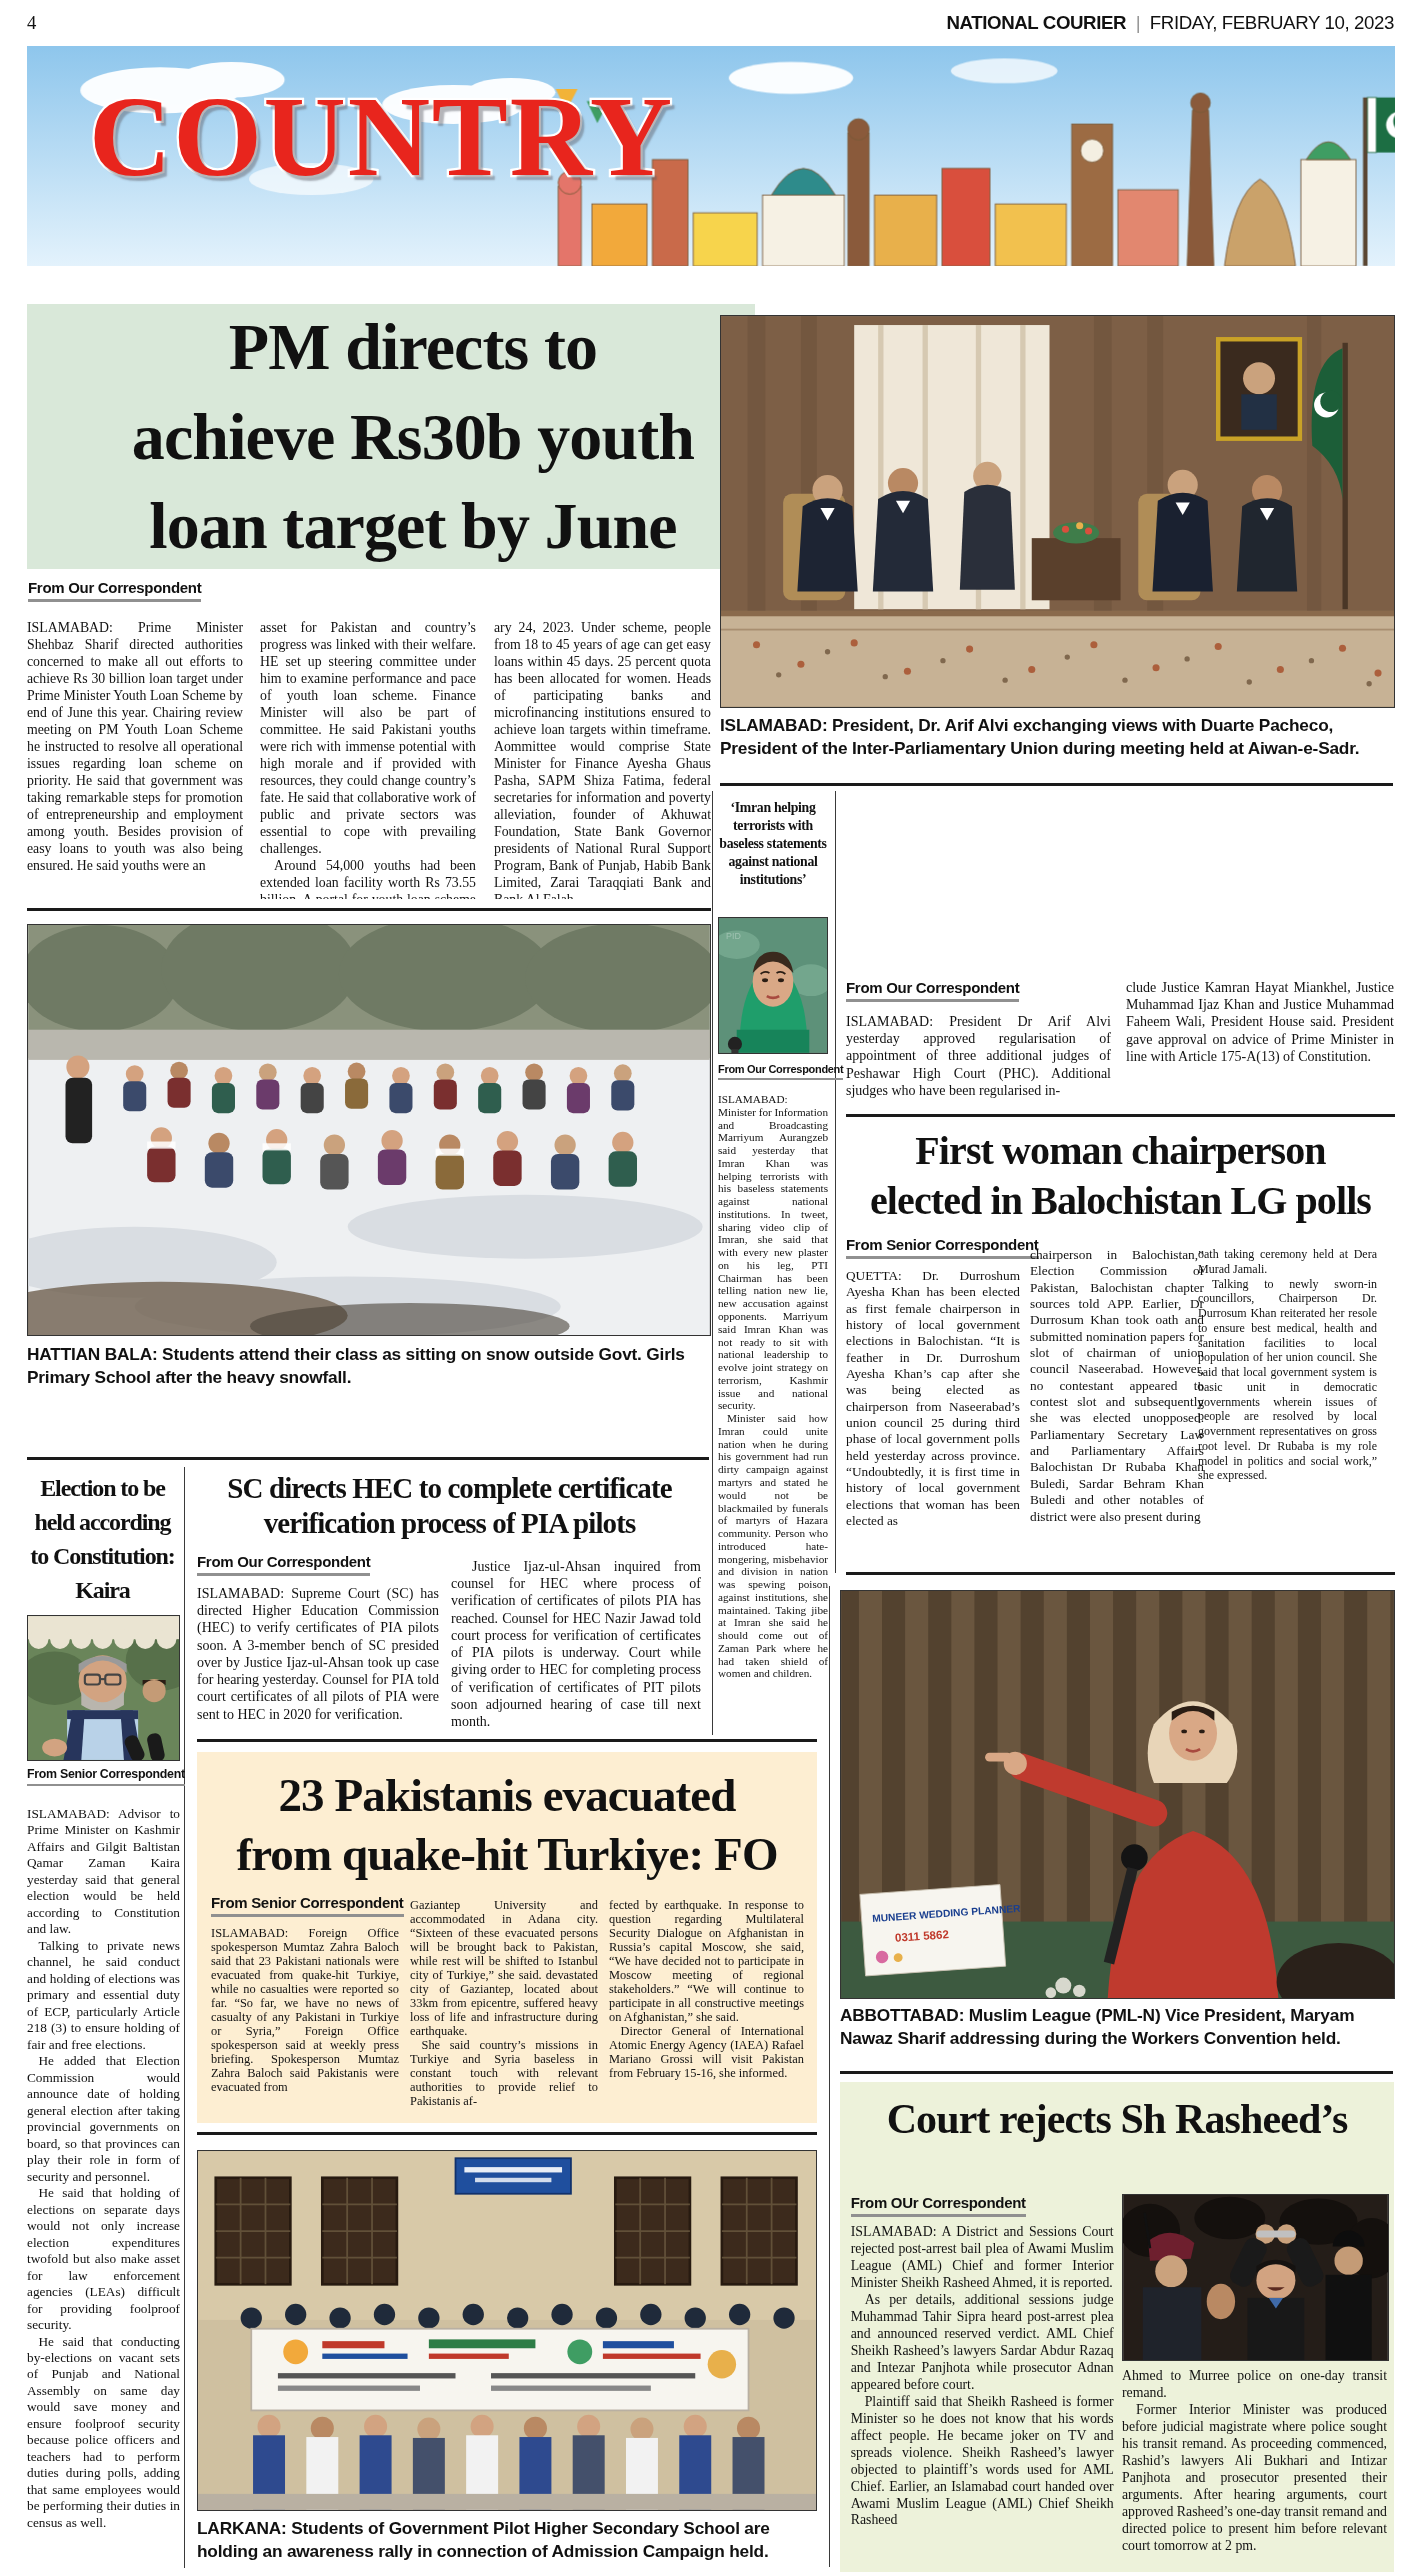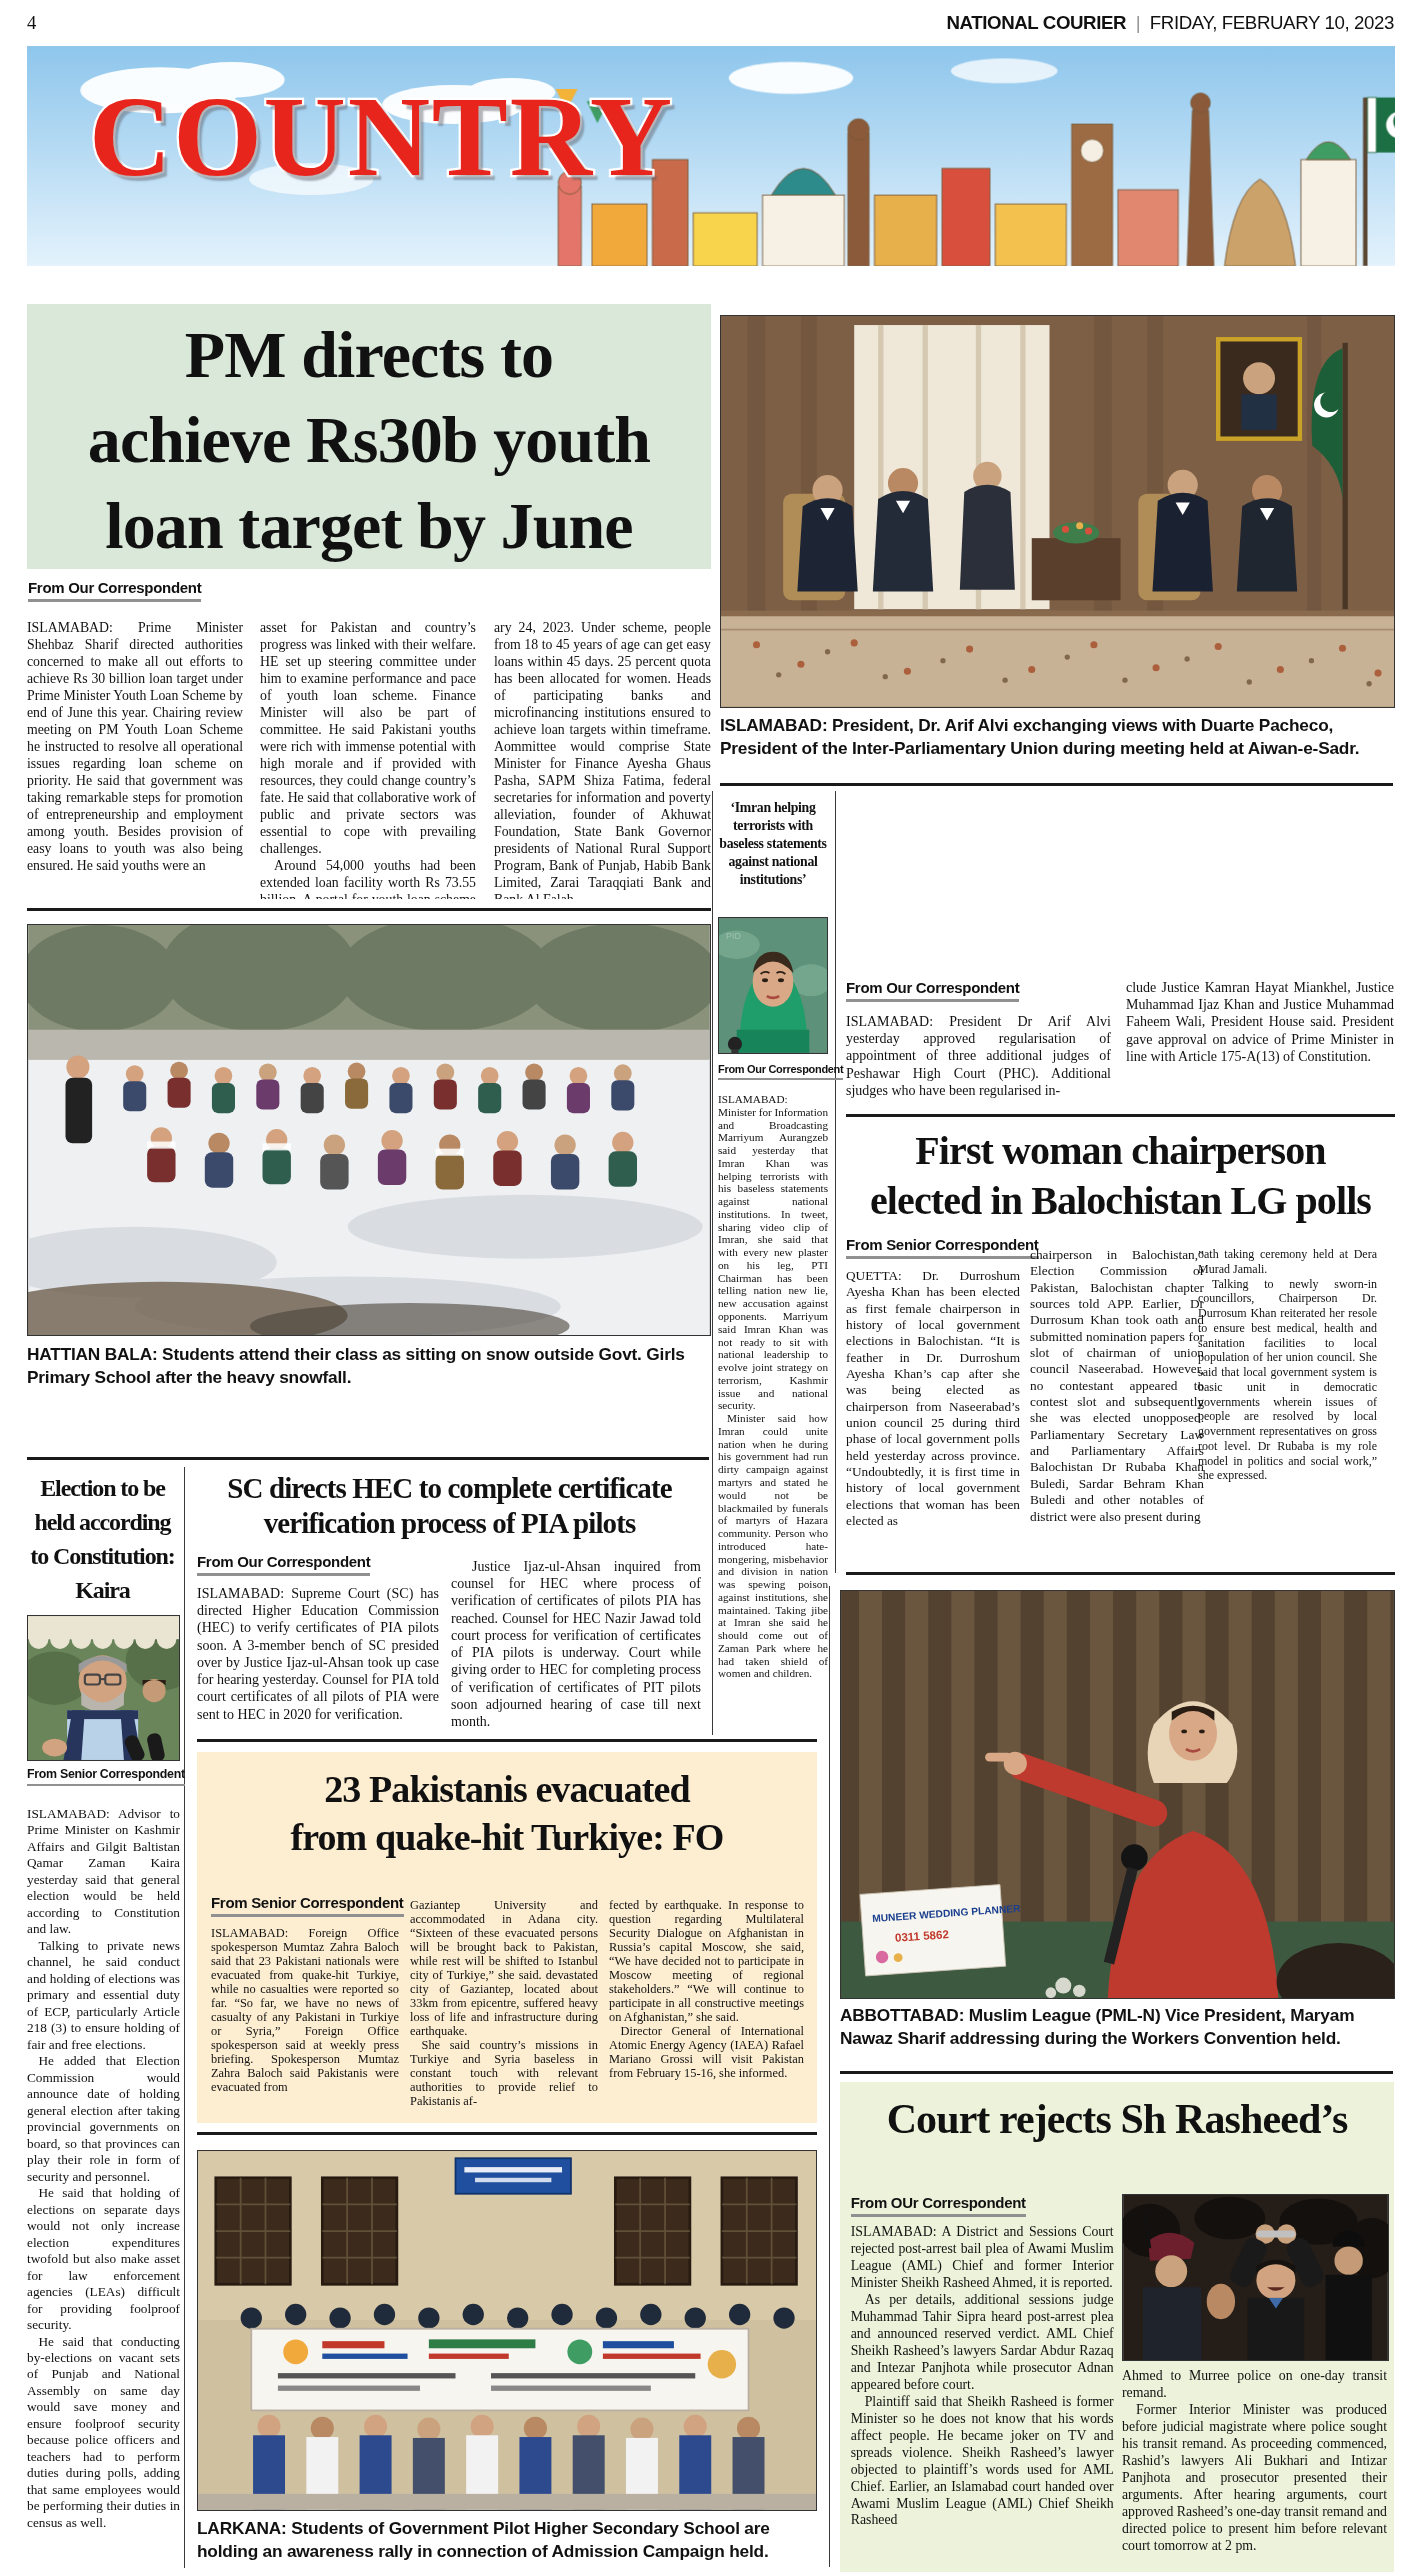--- a/index.html
+++ b/index.html
@@ -33,29 +33,29 @@
   .bodycol p.lead{text-indent:0;}
   .caption{font-family:"Liberation Sans",sans-serif;font-weight:bold;font-size:17.3px;line-height:1.32;
            letter-spacing:-0.2px;}
   .hdiv{background:#1a1a1a;height:2.7px;}
   .vrule{background:#3a3a3a;width:0.9px;}
   .photo{border:0.9px solid #333;overflow:hidden;background:#777;}
   .photo svg{display:block;}
 
   
   .pm-box{left:27px;top:304px;width:684px;height:265px;background:#d9e8d9;
-          display:flex;flex-direction:column;justify-content:flex-end;}
+          display:flex;flex-direction:column;justify-content:space-between;padding-left:44px;}
   .pm-box .hl{font-size:66px;line-height:1.3;}
   .pres-box{left:846px;top:795px;width:549px;height:176px;background:#cbe4f6;
           display:flex;flex-direction:column;justify-content:center;}
   .pres-box .hl{font-size:42px;line-height:1.35;}
   .fw-head .hl{font-size:40px;line-height:1.25;}
   .sc-head .hl{font-size:29px;line-height:1.22;}
   .tk-box{left:197px;top:1752px;width:620px;height:371px;background:#fdeed2;}
-  .tk-head .hl{font-size:38px;line-height:1.25;}
+  .tk-head .hl{font-size:47px;line-height:1.25;}
   .court-box{left:840px;top:2082px;width:554px;height:490px;background:#edf2da;}
   .court-head .hl{font-size:42px;line-height:1.22;}
   .kaira-head .hl{font-size:24px;line-height:1.42;letter-spacing:-1.1px;}
 
   .quotebox{font-weight:bold;font-size:13.8px;line-height:1.3;text-align:center;letter-spacing:-0.3px;}
 
   .narrowcol{font-size:11.2px;line-height:1.14;text-align:justify;overflow:hidden;}
   .narrowcol p{margin:0;text-indent:9px;}
   .narrowcol p.lead{text-indent:0;}
 

